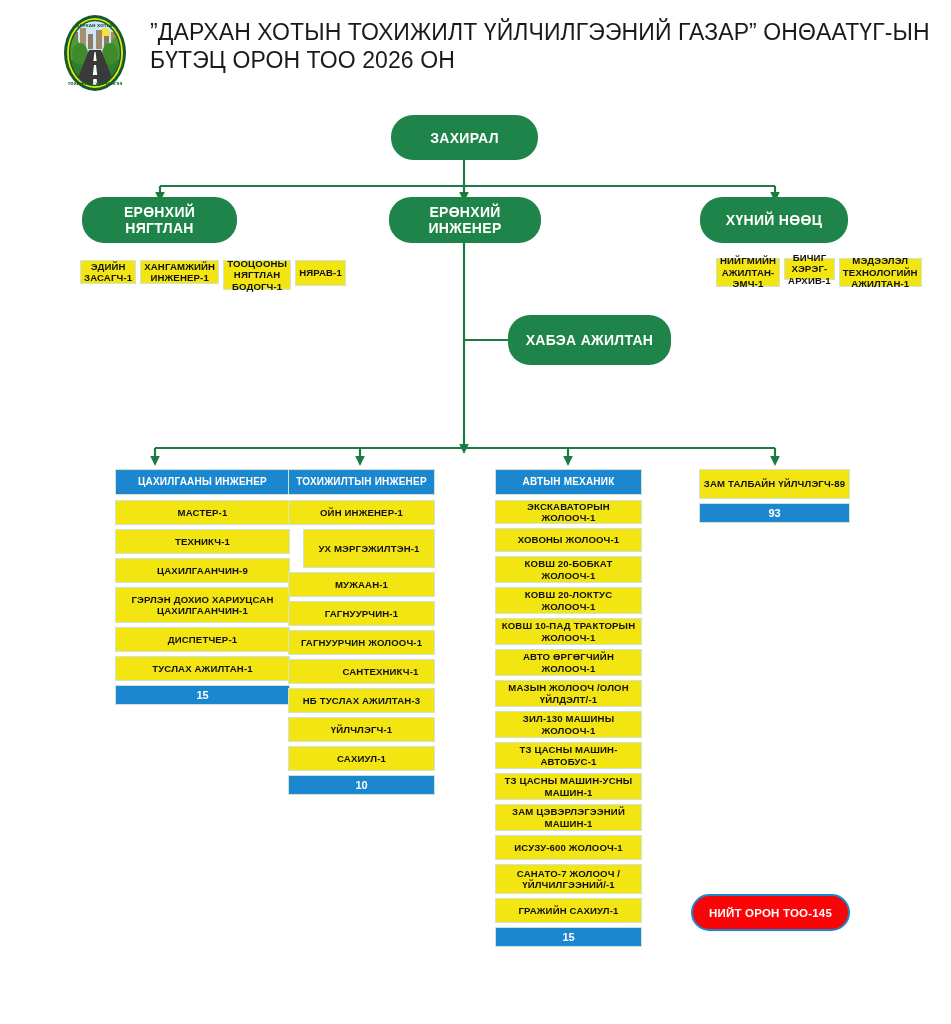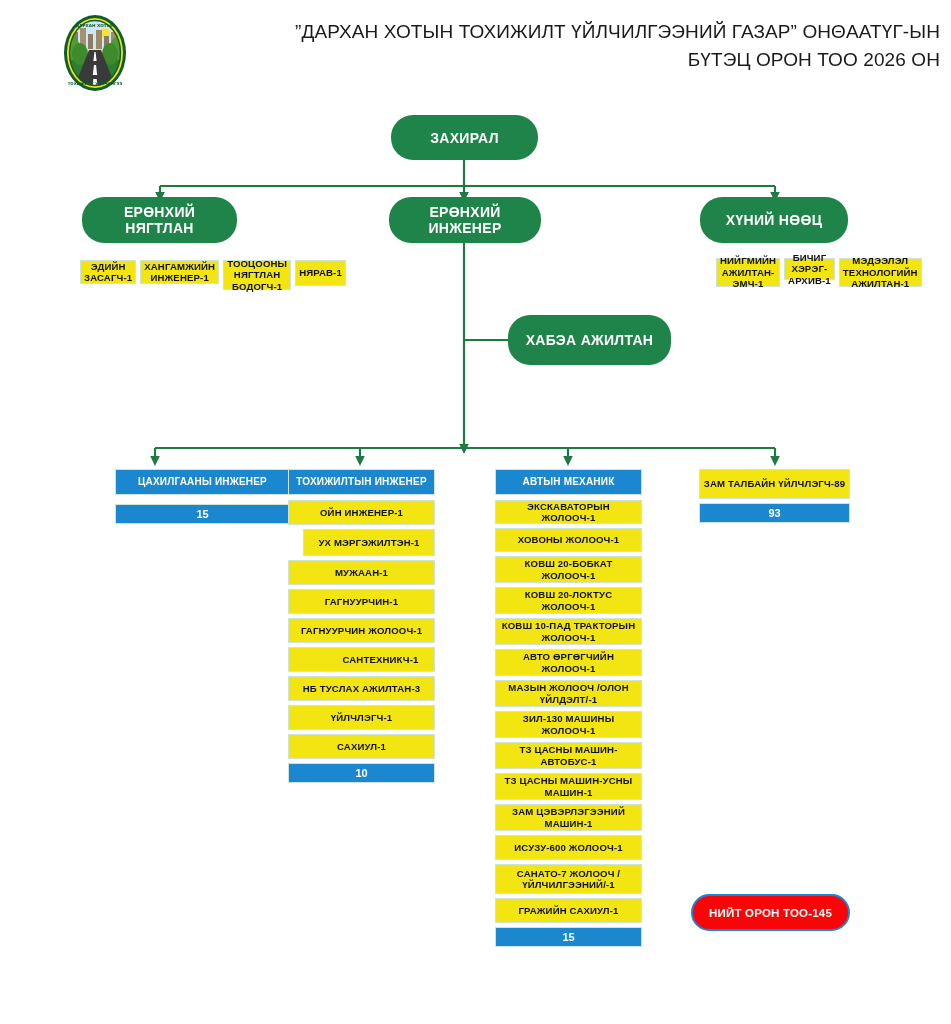--- a/index.html
+++ b/index.html
@@ -36,22 +36,22 @@
     width: 72px;
     height: 82px;
   }
   .logo-svg { display:block; width: 72px; height: 82px; }
 
   .title {
     position: absolute;
     left: 150px;
     top: 18px;
     width: 790px;
-    text-align: right;
-    font-size: 19px;
+    text-align: left;
+    font-size: 23px;
     line-height: 28px;
     letter-spacing: 0.1px;
     color: #1a1a1a;
     font-weight: 400;
     font-family: "Liberation Sans", sans-serif;
   }
   .title-line { display: block; white-space: nowrap; }
 
   
   .wires {
@@ -256,28 +256,36 @@
   </div>
 
   <div class="ystack" style="left:699px; top:258px; width:151px;padding-left:17px;">
     <div class="ybox" style="height:29px;">НИЙГМИЙН АЖИЛТАН-ЭМЧ-1</div>
     <div class="ybox" style="height:22px;">БИЧИГ ХЭРЭГ-АРХИВ-1</div>
     <div class="ybox" style="height:29px;">МЭДЭЭЛЭЛ ТЕХНОЛОГИЙН АЖИЛТАН-1</div>
   </div>
 
   <div class="dept-col" style="left:83px; top:469px; width:175px;padding-left:32px;">
     <div class="bbox head">ЦАХИЛГААНЫ ИНЖЕНЕР</div>
+    <div class="items">
+      <div class="ybox" style="height:25px;">МАСТЕР-1</div>
+      <div class="ybox" style="height:25px;">ТЕХНИКЧ-1</div>
+      <div class="ybox" style="height:25px;">ЦАХИЛГААНЧИН-9</div>
+      <div class="ybox" style="height:36px;">ГЭРЛЭН ДОХИО ХАРИУЦСАН ЦАХИЛГААНЧИН-1</div>
+      <div class="ybox" style="height:25px;">ДИСПЕТЧЕР-1</div>
+      <div class="ybox" style="height:25px;">ТУСЛАХ АЖИЛТАН-1</div>
+    </div>
     <div class="btotal foot">15</div>
   </div>
 
   <div class="dept-col" style="left:288px; top:469px; width:147px;">
     <div class="bbox head">ТОХИЖИЛТЫН ИНЖЕНЕР</div>
     <div class="items">
       <div class="ybox" style="height:25px;">ОЙН ИНЖЕНЕР-1</div>
-      <div class="ybox" style="height:27px;margin-left:15px;">УХ МЭРГЭЖИЛТЭН-1</div>
+      <div class="ybox" style="height:39px;margin-left:15px;">УХ МЭРГЭЖИЛТЭН-1</div>
       <div class="ybox" style="height:25px;">МУЖААН-1</div>
       <div class="ybox" style="height:25px;">ГАГНУУРЧИН-1</div>
       <div class="ybox" style="height:25px;">ГАГНУУРЧИН ЖОЛООЧ-1</div>
       <div class="ybox" style="height:25px;padding-left:41px;">САНТЕХНИКЧ-1</div>
       <div class="ybox" style="height:25px;">НБ ТУСЛАХ АЖИЛТАН-3</div>
       <div class="ybox" style="height:25px;">ҮЙЛЧЛЭГЧ-1</div>
       <div class="ybox" style="height:25px;">САХИУЛ-1</div>
     </div>
     <div class="btotal foot">10</div>
   </div>

